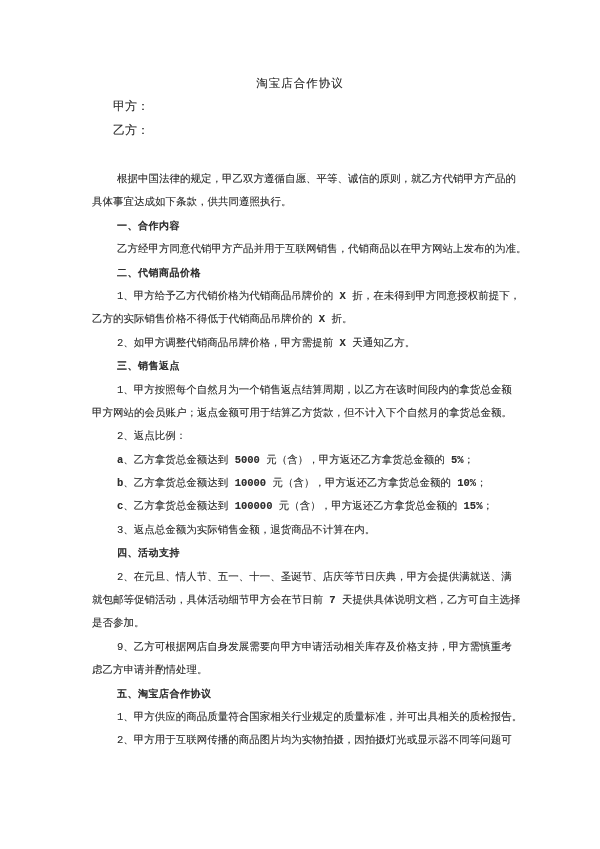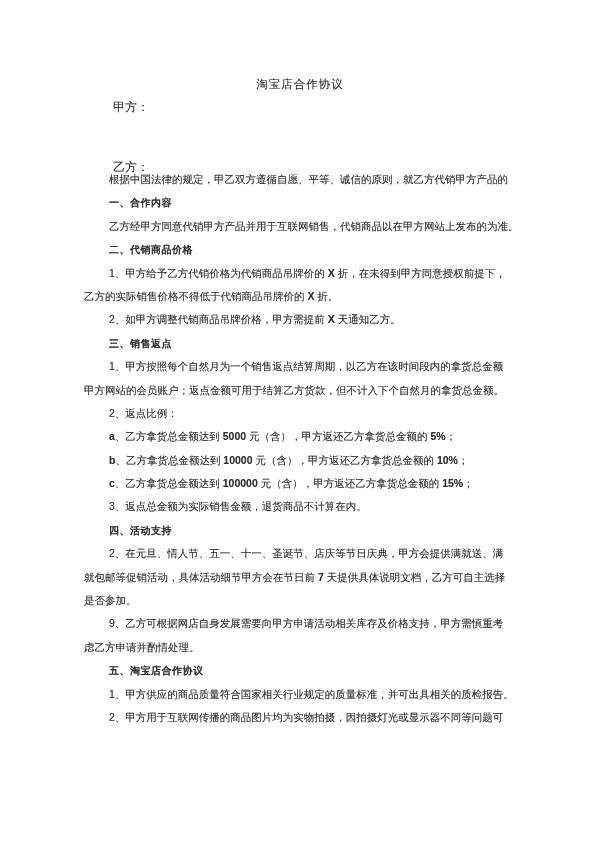--- a/index.html
+++ b/index.html
@@ -2,46 +2,46 @@
 <html><head>
 <meta charset="utf-8">
 <style>
   html, body { margin: 0; padding: 0; background: #ffffff; }
   .page {
     position: relative;
     width: 600px;
     height: 849px;
     background: #ffffff;
     overflow: hidden;
-    font-family: Liberation Sans, sans-serif;
+    font-family: Liberation Mono, monospace;
     color: #2f2f2f;
     text-shadow: 0 0 0.6px rgba(70,70,70,0.45);
   }
   .doc-title {
     position: absolute;
     top: 76px;
     left: 0;
     width: 100%;
     text-align: center;
     font-size: 11.5px;
     letter-spacing: 1px;
     line-height: 16px;
   }
   .party {
     position: absolute;
     left: 113px;
     font-size: 12px;
     line-height: 14px;
   }
   .party-a { top: 100px; }
-  .party-b { top: 124px; margin-top: 36px; }
+  .party-b { top: 124px; }
   .doc-body {
     position: absolute;
     top: 168px;
-    left: 84px;
+    left: 92px;
     width: 470px;
   }
   .line {
     height: 23.4px;
     line-height: 23.4px;
     font-size: 10.5px;
     white-space: nowrap;
     letter-spacing: 0px;
   }
   .line.indent { padding-left: 25px; }
@@ -57,20 +57,21 @@
 
 <div class="page">
   <div class="doc-title">淘宝店合作协议</div>
 
   <div class="party party-a">甲方：</div>
 
   <div class="party party-b">乙方：</div>
 
   <div class="doc-body">
       <div class="line indent"><span>根据中国法律的规定，甲乙双方遵循自愿、平等、诚信的原则，就乙方代销甲方产品的</span></div>
+      <div class="line"><span>具体事宜达成如下条款，供共同遵照执行。</span></div>
       <div class="line heading indent"><span>一、合作内容</span></div>
       <div class="line indent"><span>乙方经甲方同意代销甲方产品并用于互联网销售，代销商品以在甲方网站上发布的为准。</span></div>
       <div class="line heading indent"><span>二、代销商品价格</span></div>
       <div class="line indent"><span>1、甲方给予乙方代销价格为代销商品吊牌价的 </span><span class="bold">X</span><span> 折，在未得到甲方同意授权前提下，</span></div>
       <div class="line"><span>乙方的实际销售价格不得低于代销商品吊牌价的 </span><span class="bold">X</span><span> 折。</span></div>
       <div class="line indent"><span>2、如甲方调整代销商品吊牌价格，甲方需提前 </span><span class="bold">X</span><span> 天通知乙方。</span></div>
       <div class="line heading indent"><span>三、销售返点</span></div>
       <div class="line indent"><span>1、甲方按照每个自然月为一个销售返点结算周期，以乙方在该时间段内的拿货总金额</span></div>
       <div class="line"><span>甲方网站的会员账户；返点金额可用于结算乙方货款，但不计入下个自然月的拿货总金额。</span></div>
       <div class="line indent"><span>2、返点比例：</span></div>

